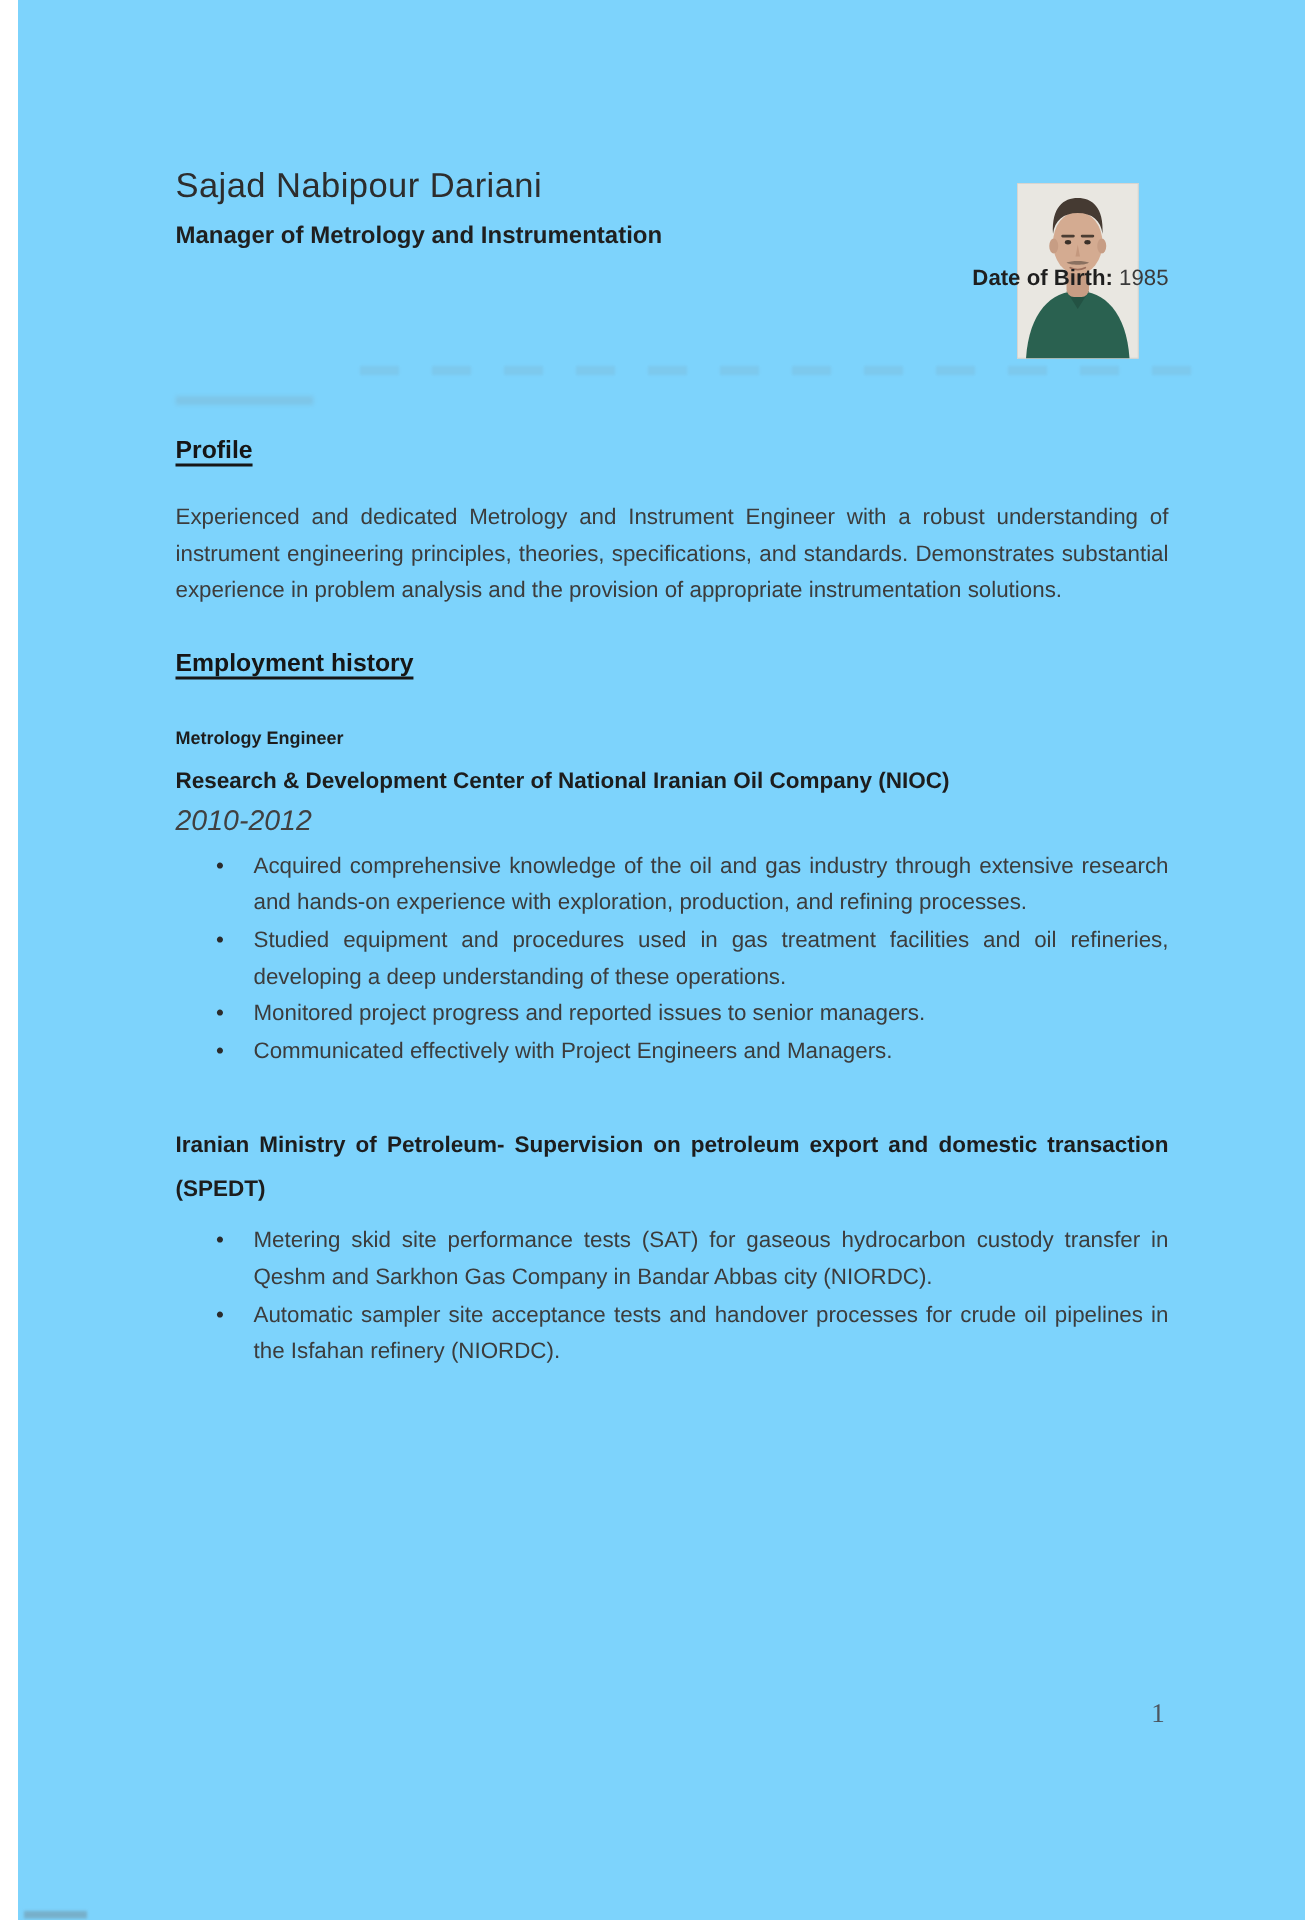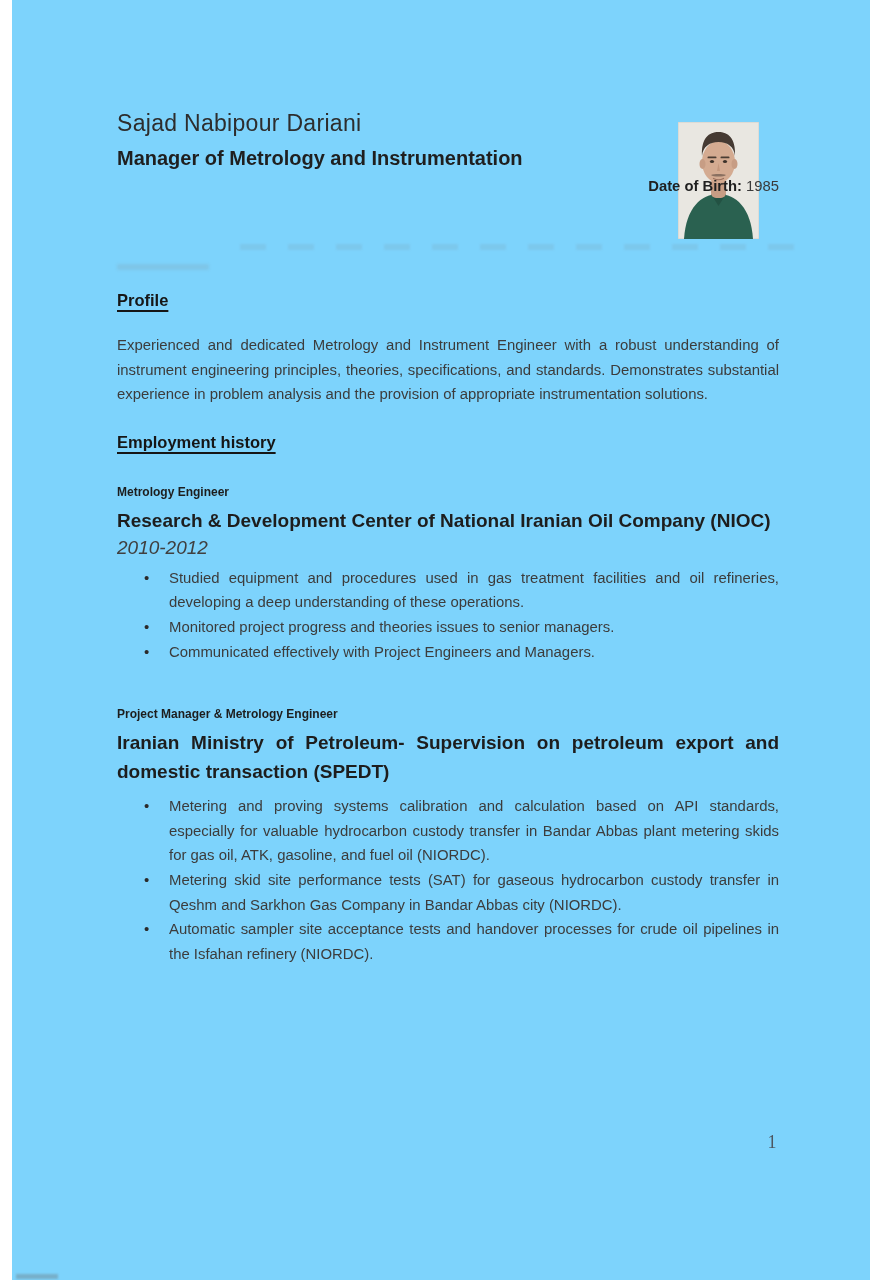--- a/index.html
+++ b/index.html
@@ -28,21 +28,21 @@
     margin: 0;
     padding-top: 108px;
     font-size: 23px;
     line-height: 30px;
     font-weight: 400;
     letter-spacing: 0.3px;
     color: #2d2d2d;
   }
   .job-title {
     margin-top: 9px;
-    font-size: 20px;
+    font-size: 16px;
     line-height: 22px;
     font-weight: 700;
     color: #1f1f1f;
   }
   .dob-line {
     margin-top: 7px;
     font-size: 14.8px;
     line-height: 20px;
     color: #3a3a3a;
     text-align: right;
@@ -115,21 +115,21 @@
   .job + .job { margin-top: 36px; }
   .job-role {
     margin: 0;
     font-size: 12px;
     line-height: 28px;
     font-weight: 700;
     color: #1d1d1d;
   }
   .job-org {
     margin: 0;
-    font-size: 19px;
+    font-size: 15px;
     line-height: 29px;
     font-weight: 700;
     color: #1d1d1d;
     text-align: justify;
   }
   .job-period {
     margin: 3px 0 0 0;
     font-size: 19px;
     line-height: 20px;
     font-style: italic;
@@ -221,31 +221,30 @@
     <h2 class="section-heading profile-heading">Profile</h2>
     <p class="body-paragraph">Experienced and dedicated Metrology and Instrument Engineer with a robust understanding of instrument engineering principles, theories, specifications, and standards. Demonstrates substantial experience in problem analysis and the provision of appropriate instrumentation solutions.</p>
 
     <h2 class="section-heading employment-heading">Employment history</h2>
 
     <div class="job">
       <div class="job-role">Metrology Engineer</div>
       <div class="job-org">Research &amp; Development Center of National Iranian Oil Company (NIOC)</div>
       <div class="job-period">2010-2012</div>
       <ul class="job-bullets">
+        <li>Acquired comprehensive knowledge of the oil and gas industry through extensive research and hands-on experience with exploration, production, and refining processes.</li>
         <li>Studied equipment and procedures used in gas treatment facilities and oil refineries, developing a deep understanding of these operations.</li>
-        <li>Monitored project progress and theories issues to senior managers.</li>
+        <li>Monitored project progress and reported issues to senior managers.</li>
         <li>Communicated effectively with Project Engineers and Managers.</li>
       </ul>
     </div>
 
     <div class="job">
-      <div class="job-role">Project Manager &amp; Metrology Engineer</div>
       <div class="job-org">Iranian Ministry of Petroleum- Supervision on petroleum export and domestic transaction (SPEDT)</div>
       <ul class="job-bullets">
-        <li>Metering and proving systems calibration and calculation based on API standards, especially for valuable hydrocarbon custody transfer in Bandar Abbas plant metering skids for gas oil, ATK, gasoline, and fuel oil (NIORDC).</li>
         <li>Metering skid site performance tests (SAT) for gaseous hydrocarbon custody transfer in Qeshm and Sarkhon Gas Company in Bandar Abbas city (NIORDC).</li>
         <li>Automatic sampler site acceptance tests and handover processes for crude oil pipelines in the Isfahan refinery (NIORDC).</li>
       </ul>
     </div>
 
   </div>
 
   <div class="page-number">1</div>
 
 </div>

